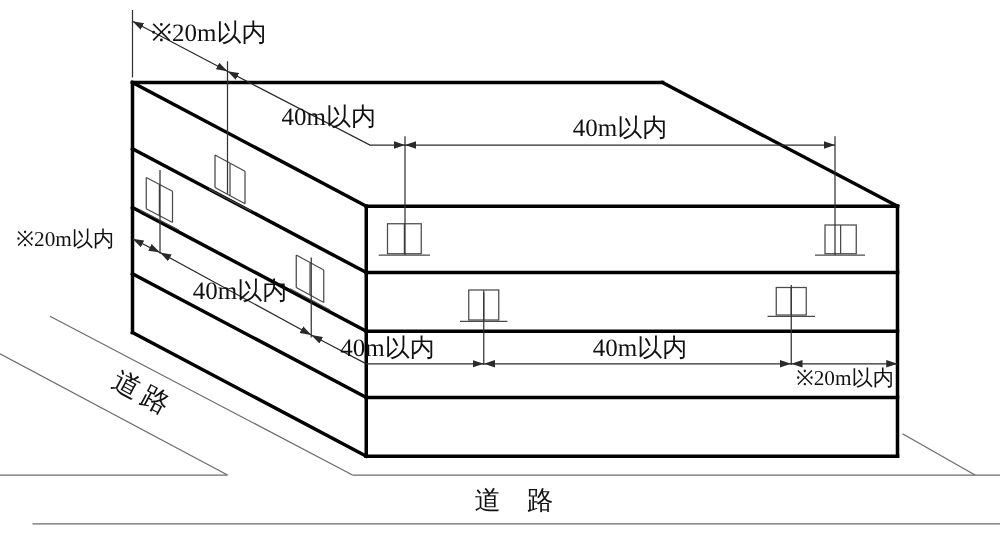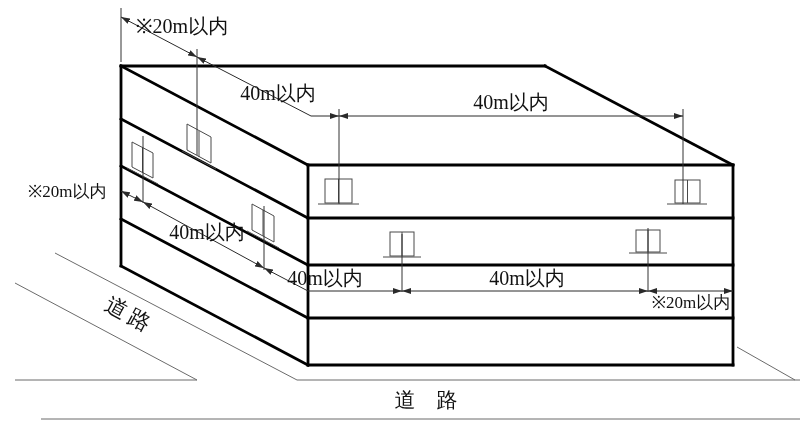--- a/index.html
+++ b/index.html
@@ -1,18 +1,18 @@
 <!DOCTYPE html>
 <html><head>
 <meta charset="utf-8">
 <style>
   html,body{margin:0;padding:0;background:#ffffff;}
   body{width:800px;height:427px;position:relative;overflow:hidden;
        font-family:"Liberation Serif","DejaVu Serif",serif;}
-  .stage{position:absolute;inset:0;padding-left:15px;}
+  .stage{position:absolute;inset:0;}
   svg{display:block;width:800px;height:427px;}
   .roadline{stroke:#6b6b6b;stroke-width:1;fill:none;}
   .bldg{stroke:#000000;stroke-width:2.8;fill:none;stroke-linecap:square;}
   .thin{stroke:#333333;stroke-width:1;fill:none;}
   .win{stroke:#4a4a4a;stroke-width:1;fill:none;}
   .dim{stroke:#2a2a2a;stroke-width:1;fill:none;}
   text{fill:#111111;font-family:"Liberation Serif","DejaVu Serif",serif;}
   .lbl{font-size:20px;}
   .lbl-sm{font-size:17px;}
   .road-lbl{font-size:22px;letter-spacing:4px;}

